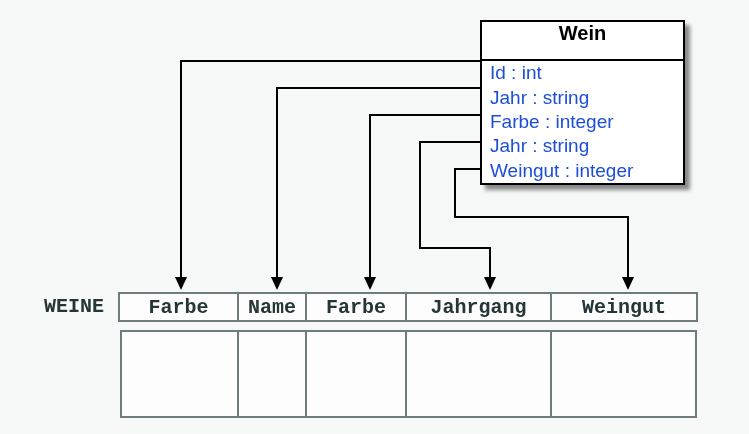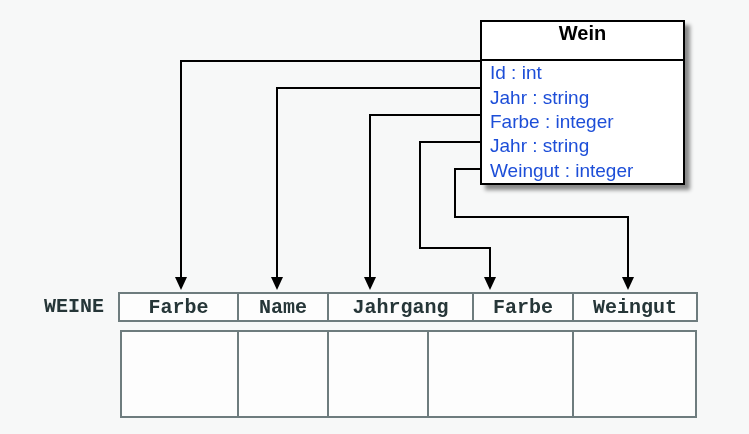--- a/index.html
+++ b/index.html
@@ -104,21 +104,21 @@
     font-family:"Liberation Mono","DejaVu Sans Mono",monospace;
     font-weight:bold;
     font-size:20px;
     color:var(--table_text);
     white-space:nowrap;
     overflow:hidden;
   }
   .table-header .cell + .cell,.table-body .cell + .cell{
     border-left:2px solid var(--table_border);
   }
-  .c1{width:117px;} .c2{width:90px;} .c3{width:100px;} .c4{width:145px;} .c5{flex:1;}
+  .c1{width:117px;} .c2{width:68px;} .c3{width:100px;} .c4{width:145px;} .c5{flex:1;}
   .table-body .c1{width:115px;}
 </style>
 </head>
 <body>
 
 <div class="stage">
 
   <svg class="arrows">
     <defs>
       <marker id="arrowhead" markerUnits="userSpaceOnUse" markerWidth="13" markerHeight="12" refX="11" refY="6" orient="auto">
@@ -141,22 +141,22 @@
       <div class="attr">Jahr : string</div>
       <div class="attr">Weingut : integer</div>
     </div>
   </div>
 
   <div class="table-label">WEINE</div>
 
   <div class="table-header">
     <div class="cell c1">Farbe</div>
     <div class="cell c2">Name</div>
+    <div class="cell c3">Farbe</div>
     <div class="cell c4">Jahrgang</div>
-    <div class="cell c3">Farbe</div>
     <div class="cell c5">Weingut</div>
   </div>
 
   <div class="table-body">
     <div class="cell c1"></div>
     <div class="cell c2"></div>
     <div class="cell c3"></div>
     <div class="cell c4"></div>
     <div class="cell c5"></div>
   </div>

